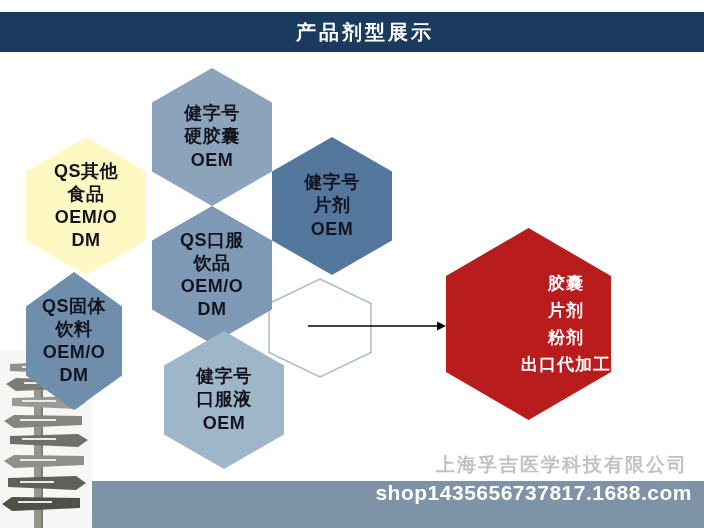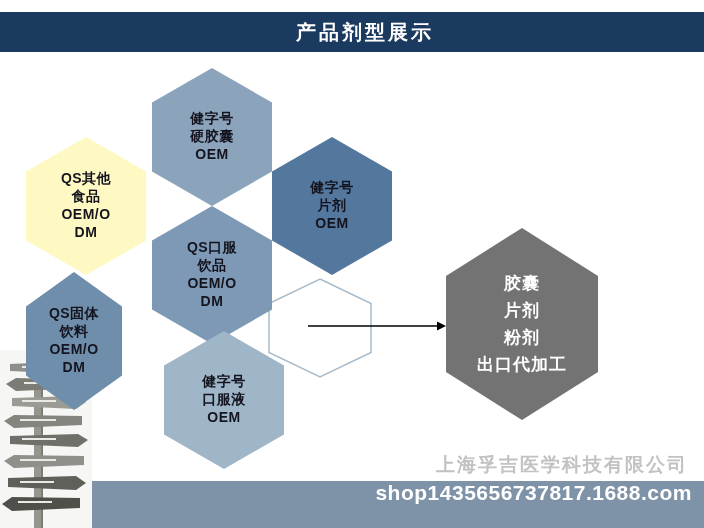--- a/index.html
+++ b/index.html
@@ -14,30 +14,30 @@
   }
   .title-bar span { color:#ffffff; font-size:20px; font-weight:bold; letter-spacing:3px; }
 
   .hex {
     position:absolute; z-index:5;
     clip-path:polygon(50% 0,100% 25%,100% 75%,50% 100%,0 75%,0 25%);
     display:flex; align-items:center; justify-content:center;
   }
   .hex span {
     white-space:pre-line; text-align:center; font-weight:bold;
-    color:#14141e; font-size:14px; line-height:1.28; letter-spacing:0.5px;
+    color:#14141e; font-size:18px; line-height:1.28; letter-spacing:0.5px;
   }
 
   #hex-a { left:152px; top:68px;  width:120px; height:138px; background:#8ca3bc; }
   #hex-b { left:26px;  top:137px; width:120px; height:138px; background:#fef9c3; }
   #hex-c { left:272px; top:137px; width:120px; height:138px; background:#54779e; }
   #hex-d { left:152px; top:206px; width:120px; height:138px; background:#7e99b5; }
   #hex-e { left:26px;  top:272px; width:96px; height:138px; background:#6f8eab; }
   #hex-f { left:164px; top:331px; width:120px; height:138px; background:#9fb5c8; }
-  #hex-g { left:446px; top:228px; width:152px; height:192px; background:#737373; }
+  #hex-g { left:446px; top:228px; width:165px; height:192px; background:#b91c1c;justify-content:flex-end; }
   #hex-g span { color:#ffffff; font-size:17px; line-height:1.6; letter-spacing:1px; }
 
   .hex-outline { position:absolute; left:268px; top:278px; z-index:1; }
   .arrow       { position:absolute; left:306px; top:318px; z-index:6; }
   .signpost    { position:absolute; left:0;     top:350px; z-index:3; }
 
   .watermark {
     position:absolute; right:16px; top:452px; z-index:2;
     color:#c2c2c2; font-size:19px; font-weight:bold; letter-spacing:2px;
   }

